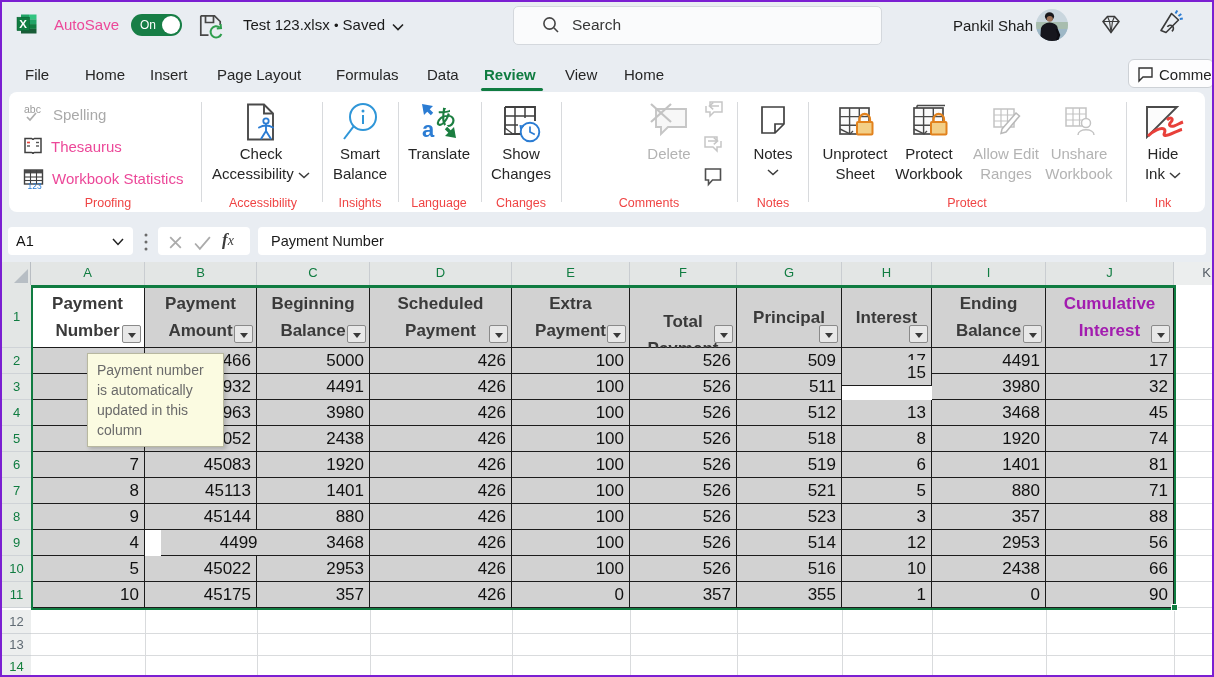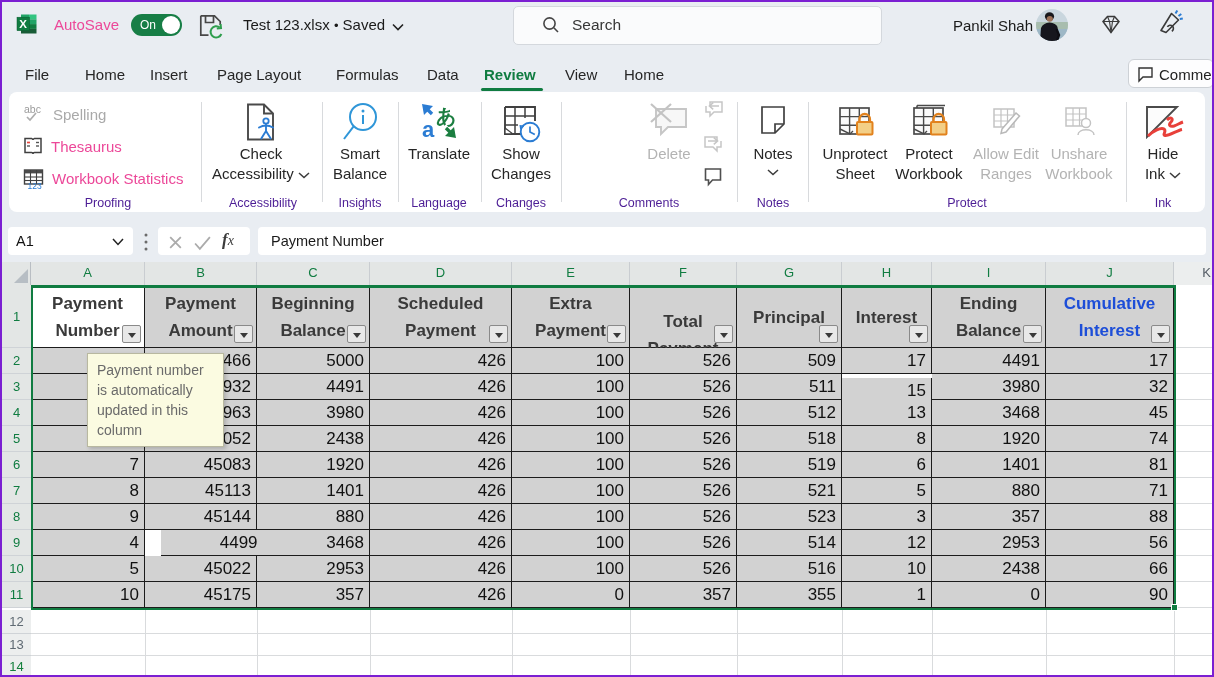--- a/index.html
+++ b/index.html
@@ -3,21 +3,21 @@
 <style>
 * { margin:0; padding:0; box-sizing:border-box; }
 html,body { width:1214px; height:677px; }
 body { font-family:"Liberation Sans", sans-serif; position:relative; background:#fff; overflow:hidden; }
 #win { position:absolute; left:0; top:0; width:1214px; height:677px; overflow:hidden; }
 #frame { position:absolute; left:0; top:0; width:1214px; height:677px; border:2px solid #7b1fd2; z-index:99; pointer-events:none; }
 .abs { position:absolute; }
 #chrome { left:0; top:0; width:1214px; height:262px; background:#e9edf2; }
 #ribbon { left:9px; top:92px; width:1196px; height:120px; background:#fff; border-radius:8px; }
 .gsep { position:absolute; top:10px; width:1px; height:100px; background:#d8dadd; }
-.glabel { position:absolute; top:104px; font-size:12.5px; color:#4c1d95; white-space:nowrap; transform:translateX(-50%); }
+.glabel { position:absolute; top:104px; font-size:12.5px; color:#ef4444; white-space:nowrap; transform:translateX(-50%); }
 .bigbtn { position:absolute; top:0; height:100px; text-align:center; transform:translateX(-50%); }
 .bigbtn .ic { height:52px; padding-top:11px; }
 .bigbtn .t { font-size:15px; line-height:20px; color:#262626; white-space:nowrap; }
 .bigbtn .t.d { color:#b3b3b3; }
 .smbtn { position:absolute; left:14px; height:28px; display:flex; align-items:center; }
 .smbtn .lbl { font-size:15px; color:#ec4899; margin-left:8px; white-space:nowrap; }
 .menu-item { position:absolute; top:66px; font-size:15px; color:#262626; }
 #grid { left:0; top:262px; width:1214px; height:415px; background:#fff; overflow:hidden; }
 .cell { position:absolute; font-size:17px; color:#111; text-align:right; padding-right:5px; border-right:1px solid #1c1c1c; border-bottom:1px solid #1c1c1c; background:#d2d2d2; }
 .hcell { position:absolute; background:#e3e6e5; color:#107c41; font-size:13px; text-align:center; border-right:1px solid #c9cdd1; }
@@ -392,42 +392,42 @@
       </div>
       <div class="filterbtn" style="left:819px;top:63px;"></div>
       <div class="cell" style="left:842px;top:23px;width:90px;height:63px;background:#d2d2d2;text-align:center;padding:0;font-weight:bold;color:#3a3a3a;font-size:17px;">
         <div style="position:absolute;top:23px;left:0;right:0;">Interest</div>
       </div>
       <div class="filterbtn" style="left:909px;top:63px;"></div>
       <div class="cell" style="left:932px;top:23px;width:114px;height:63px;background:#d2d2d2;text-align:center;padding:0;font-weight:bold;color:#3a3a3a;font-size:17px;">
         <div style="line-height:27px;padding-top:5px;">Ending<br>Balance</div>
       </div>
       <div class="filterbtn" style="left:1023px;top:63px;"></div>
-      <div class="cell" style="left:1046px;top:23px;width:128px;height:63px;background:#d2d2d2;text-align:center;padding:0;font-weight:bold;color:#1d4ed8;font-size:17px;">
+      <div class="cell" style="left:1046px;top:23px;width:128px;height:63px;background:#d2d2d2;text-align:center;padding:0;font-weight:bold;color:#a21caf;font-size:17px;">
         <div style="line-height:27px;padding-top:5px;">Cumulative<br>Interest</div>
       </div>
       <div class="filterbtn" style="left:1151px;top:63px;"></div>
       <div class="cell" style="left:31px;top:86px;width:114px;height:26px;line-height:25px;">1</div>
       <div class="cell" style="left:145px;top:86px;width:112px;height:26px;line-height:25px;">45466</div>
       <div class="cell" style="left:257px;top:86px;width:113px;height:26px;line-height:25px;">5000</div>
       <div class="cell" style="left:370px;top:86px;width:142px;height:26px;line-height:25px;">426</div>
       <div class="cell" style="left:512px;top:86px;width:118px;height:26px;line-height:25px;">100</div>
       <div class="cell" style="left:630px;top:86px;width:107px;height:26px;line-height:25px;">526</div>
       <div class="cell" style="left:737px;top:86px;width:105px;height:26px;line-height:25px;">509</div>
       <div class="cell" style="left:842px;top:86px;width:90px;height:26px;line-height:25px;">17</div>
       <div class="cell" style="left:932px;top:86px;width:114px;height:26px;line-height:25px;">4491</div>
       <div class="cell" style="left:1046px;top:86px;width:128px;height:26px;line-height:25px;">17</div>
       <div class="cell" style="left:31px;top:112px;width:114px;height:26px;line-height:25px;">2</div>
       <div class="cell" style="left:145px;top:112px;width:112px;height:26px;line-height:25px;">44932</div>
       <div class="cell" style="left:257px;top:112px;width:113px;height:26px;line-height:25px;">4491</div>
       <div class="cell" style="left:370px;top:112px;width:142px;height:26px;line-height:25px;">426</div>
       <div class="cell" style="left:512px;top:112px;width:118px;height:26px;line-height:25px;">100</div>
       <div class="cell" style="left:630px;top:112px;width:107px;height:26px;line-height:25px;">526</div>
       <div class="cell" style="left:737px;top:112px;width:105px;height:26px;line-height:25px;">511</div>
-      <div class="cell" style="left:842px;top:116px;width:90px;height:26px;line-height:25px;">15</div>
+      <div class="cell" style="left:842px;top:98px;width:90px;height:26px;line-height:25px;">15</div>
       <div class="cell" style="left:932px;top:112px;width:114px;height:26px;line-height:25px;">3980</div>
       <div class="cell" style="left:1046px;top:112px;width:128px;height:26px;line-height:25px;">32</div>
       <div class="cell" style="left:31px;top:138px;width:114px;height:26px;line-height:25px;">3</div>
       <div class="cell" style="left:145px;top:138px;width:112px;height:26px;line-height:25px;">44963</div>
       <div class="cell" style="left:257px;top:138px;width:113px;height:26px;line-height:25px;">3980</div>
       <div class="cell" style="left:370px;top:138px;width:142px;height:26px;line-height:25px;">426</div>
       <div class="cell" style="left:512px;top:138px;width:118px;height:26px;line-height:25px;">100</div>
       <div class="cell" style="left:630px;top:138px;width:107px;height:26px;line-height:25px;">526</div>
       <div class="cell" style="left:737px;top:138px;width:105px;height:26px;line-height:25px;">512</div>
       <div class="cell" style="left:842px;top:138px;width:90px;height:26px;line-height:25px;">13</div>

